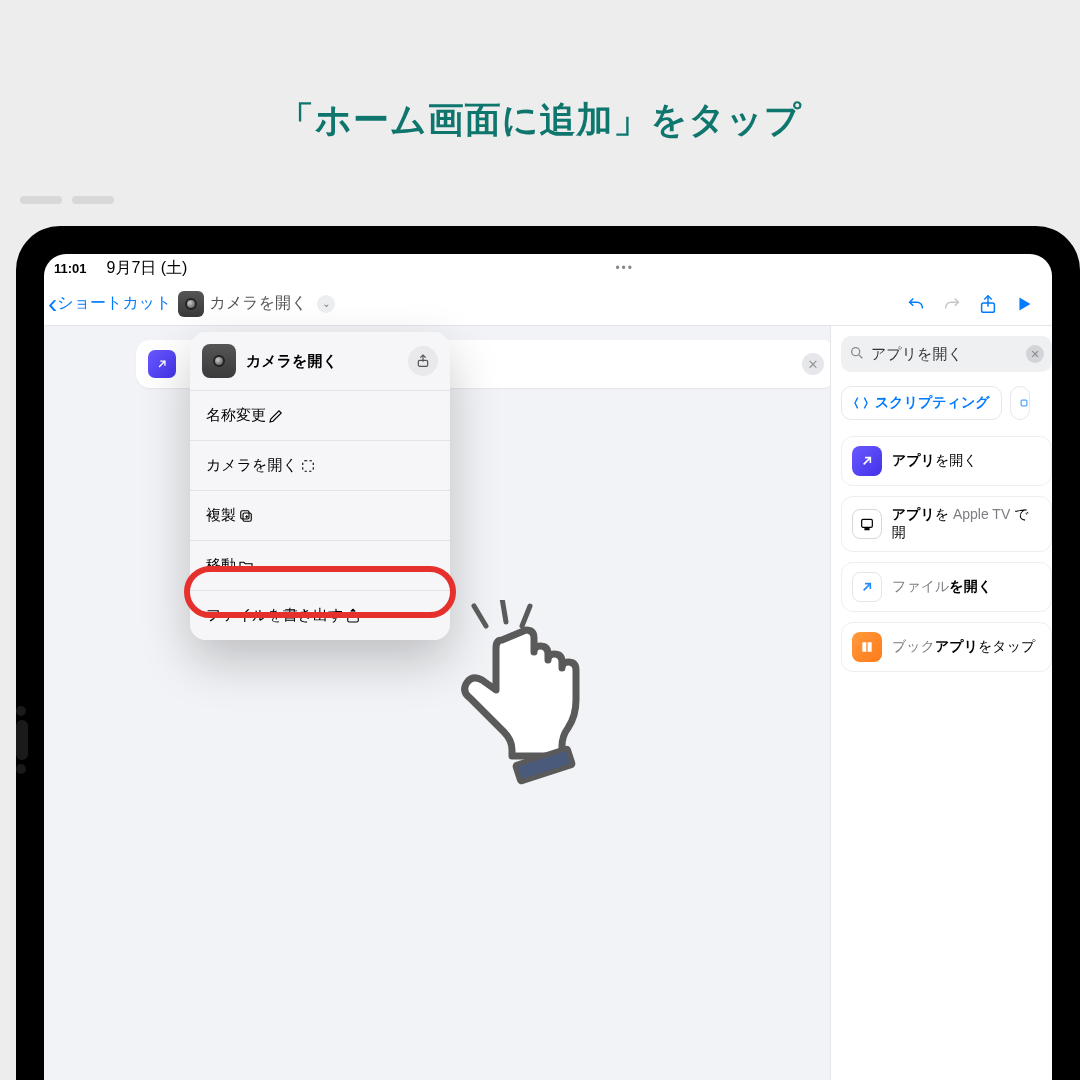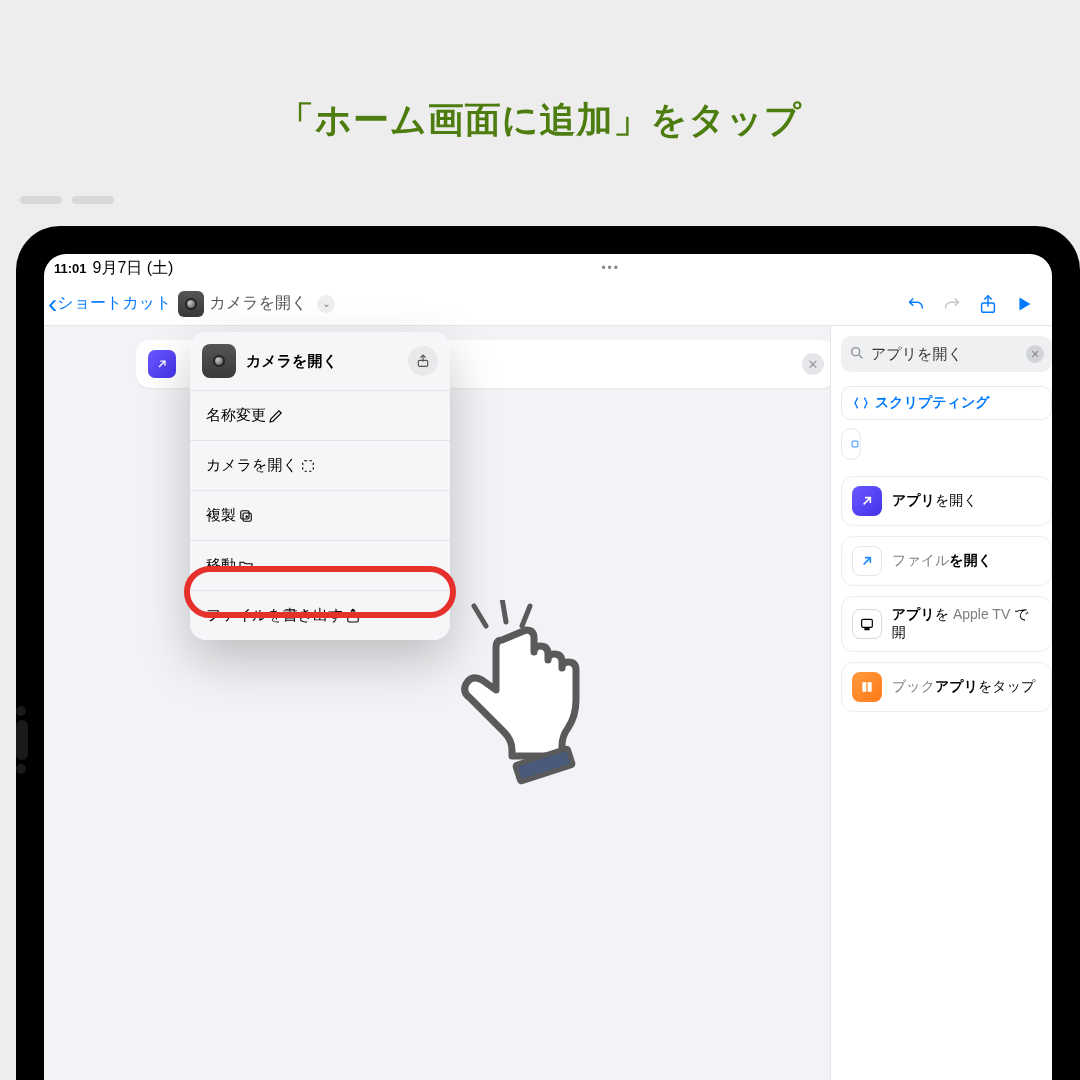--- a/index.html
+++ b/index.html
@@ -2,21 +2,21 @@
 <html><head>
 <meta charset="utf-8">
 <style>
 * { margin:0; padding:0; box-sizing:border-box; -webkit-font-smoothing:antialiased; }
 html,body { width:1080px; height:1080px; font-family:-apple-system,"SF Pro JP","Hiragino Sans","Hiragino Kaku Gothic ProN","Yu Gothic",sans-serif; }
 body { background:#ededed; position:relative; overflow:hidden; }
 
 
 .instruction {
   position:absolute; top:96px; left:0; right:0; text-align:center;
-  font-size:36px; font-weight:700; color:#4d7c0f; letter-spacing:1px;
+  font-size:36px; font-weight:700; color:#0f766e; letter-spacing:1px;
 }
 
 
 .bg-pills { position:absolute; top:196px; left:20px; display:flex; gap:10px; }
 .bg-pill { width:42px; height:8px; background:#d8d8d8; border-radius:4px; }
 
 
 .ipad {
   position:absolute; left:16px; top:226px; width:1064px; height:854px;
   background:#000; border-radius:44px 44px 0 0; padding:28px 28px 0 28px;
@@ -27,21 +27,21 @@
 .cam-dot.big{ width:12px; height:40px; border-radius:6px; }
 
 .screen {
   width:100%; height:100%; background:#fff; border-radius:22px 22px 0 0;
   position:relative; overflow:hidden;
 }
 
 
 .statusbar {
   display:flex; align-items:center; height:28px; padding:0 10px;
-  font-size:13px; color:#000; gap:6px;
+  font-size:13px; color:#000; gap:20px;
 }
 .statusbar .time{ font-weight:600; }
 .statusbar .date{ font-size:16px; }
 .statusbar .center{ flex:1; text-align:center; color:#888; letter-spacing:2px; font-size:12px;}
 
 .toolbar {
   display:flex; align-items:center; height:44px; padding:0 10px 0 4px; border-bottom:1px solid #e5e5e7;
 }
 .back { display:flex; align-items:center; color:#007aff; font-size:16px; gap:0px; cursor:pointer;}
 .back .chev{ font-size:28px; line-height:20px; font-weight:300; }
@@ -121,21 +121,21 @@
 
 .search{
   display:flex; align-items:center; gap:6px;
   background:#eef0f2; height:36px; border-radius:10px; padding:0 8px; font-size:15px; color:#333;
 }
 .search .mag{ color:#8a8c90;}
 .search .txt{ flex:1; }
 .search .clear{
   width:18px;height:18px;border-radius:50%;background:#d2d4d8;color:#888;font-size:11px;display:flex;align-items:center;justify-content:center;
 }
-.chip-row{ margin-top:14px; display:flex; gap:8px;flex-direction:column; }
+.chip-row{ margin-top:14px; display:flex; gap:8px; }
 .chip{
   display:flex;align-items:center;gap:6px;background:#fff;border:1px solid #e7e8ec;border-radius:10px;padding:7px 11px;font-size:14px;color:#007aff;font-weight:600;
 }
 .chip svg{width:16px;height:16px;}
 .chip.partial{
   width:20px; padding:7px 0 7px 8px; overflow:hidden; color:#333;
 }
 
 .action-list{ margin-top:16px; display:flex; flex-direction:column; gap:10px;}
 .al-item{
@@ -333,40 +333,40 @@
             <span class="al-ic" style="background:linear-gradient(135deg,#6a59ff,#4332e8)">
               <svg viewBox="0 0 24 24" fill="none" stroke="#fff" stroke-width="2.4">
                   <path d="M7 17L17 7"></path>
                   <path d="M9 7h8v8"></path>
                 </svg>
             </span>
             <span><b>アプリ</b><span>を開く</span></span>
           </div>
 
           <div class="al-item">
+            <span class="al-ic" style="background:#fff;border:1px solid #d7d8dc">
+              <svg viewBox="0 0 24 24" fill="none" stroke="#000" stroke-width="1.8">
+                  <rect x="4" y="5" width="16" height="12" rx="2"></rect>
+                  <rect x="9" y="19" width="6" height="1.5"></rect>
+                </svg>
+            </span>
+            <span><b>アプリ</b><span>を </span><span class="grey">Apple TV</span><span> で開</span></span>
+          </div>
+
+          <div class="al-item">
             <span class="al-ic" style="background:#fff;border:1px solid #e3e5e9">
               <svg viewBox="0 0 24 24" fill="none" stroke="#1e8bff" stroke-width="2.4">
                   <path d="M7 17L17 7"></path>
                   <path d="M9 7h8v8"></path>
                 </svg>
             </span>
             <span><span class="grey">ファイル</span><b>を開く</b></span>
           </div>
 
           <div class="al-item">
-            <span class="al-ic" style="background:#fff;border:1px solid #d7d8dc">
-              <svg viewBox="0 0 24 24" fill="none" stroke="#000" stroke-width="1.8">
-                  <rect x="4" y="5" width="16" height="12" rx="2"></rect>
-                  <rect x="9" y="19" width="6" height="1.5"></rect>
-                </svg>
-            </span>
-            <span><b>アプリ</b><span>を </span><span class="grey">Apple TV</span><span> で開</span></span>
-          </div>
-
-          <div class="al-item">
             <span class="al-ic" style="background:linear-gradient(135deg,#ff9a3d,#ff7a18)">
               <svg viewBox="0 0 24 24" fill="#fff">
                   <path d="M5 5h6v14H5zM13 5h6v14h-6z"></path>
                 </svg>
             </span>
             <span><span class="grey">ブック</span><b>アプリ</b><span>をタップ</span></span>
           </div>
         </div>
       </div>
     </div>

